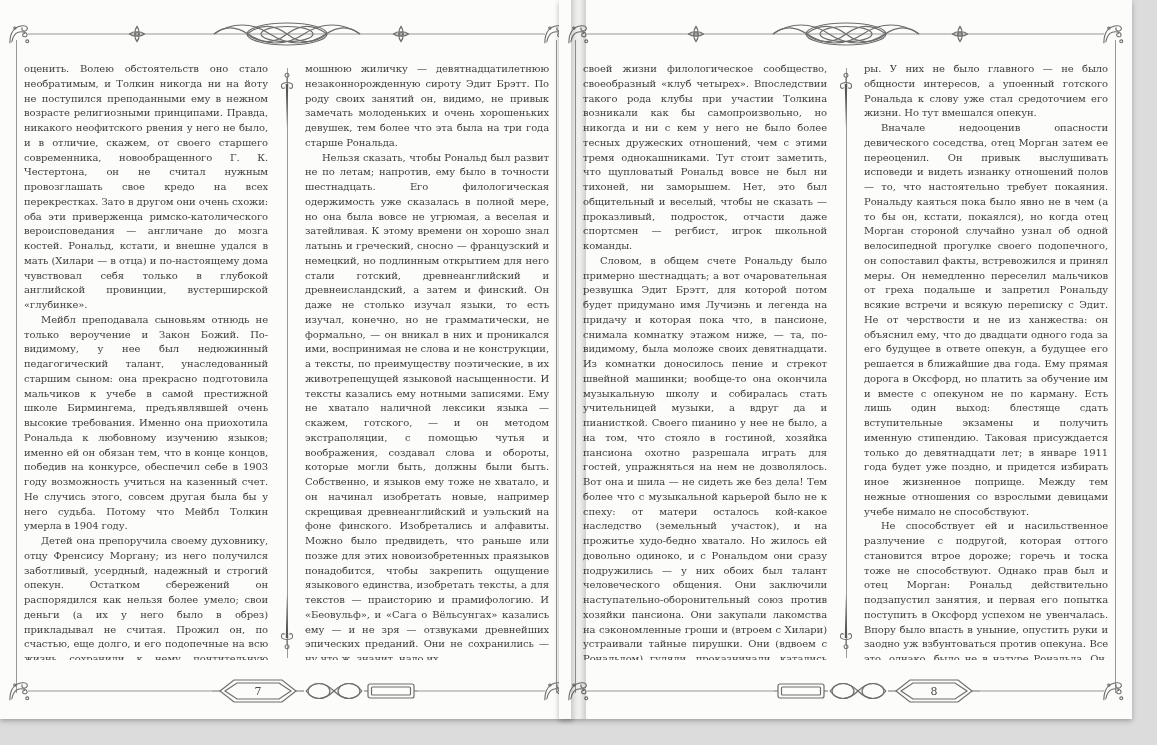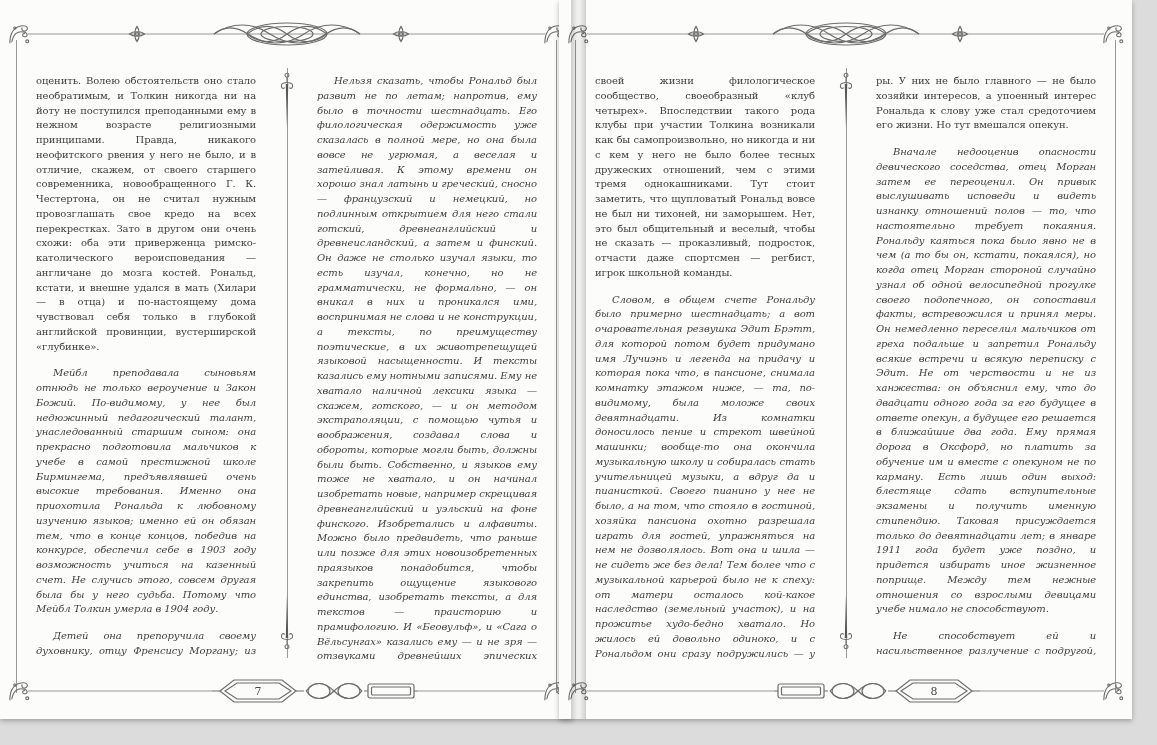--- a/index.html
+++ b/index.html
@@ -35,22 +35,22 @@
 
   .text-area{
     position:absolute;top:62px;left:24px;right:24px;height:598px;
     display:flex;overflow:hidden;
   }
   .col{
     width:244px;height:100%;overflow:hidden;
     font-size:10px;line-height:14.75px;color:#3e3e3e;
     text-align:justify;letter-spacing:-0.1px;
   }
-  .col p{margin:12px;}
-  .col p.indent{text-indent:17px;font-style:italic;}
+  .col p{margin:0;}
+  .col p.indent{text-indent:17px;}
   .divider{
     position:relative;width:37px;height:100%;flex:0 0 37px;
   }
   .divider .rule{
     position:absolute;left:50%;top:6px;bottom:2px;width:1px;background:#9a9a9a;
   }
   .divider .dag{position:absolute;left:50%;margin-left:-8px;width:16px;height:62px;}
   .divider .dag.top{top:8px;}
   .divider .dag.bot{bottom:8px;transform:rotate(180deg);}
 
@@ -151,20 +151,21 @@
       <div class="divider">
         <div class="rule"></div>
         <svg class="dag top" viewBox="0 0 18 66">
             <use href="#sym-dagger"></use>
           </svg>
         <svg class="dag bot" viewBox="0 0 18 66">
             <use href="#sym-dagger"></use>
           </svg>
       </div>
       <div class="col">
+        <p>мошнюю жиличку — девятнадцатилетнюю незаконнорожденную сироту Эдит Брэтт. По роду своих занятий он, видимо, не привык замечать молоденьких и очень хорошеньких девушек, тем более что эта была на три года старше Рональда.</p>
         <p class="indent">Нельзя сказать, чтобы Рональд был развит не по летам; напротив, ему было в точности шестнадцать. Его филологическая одержимость уже сказалась в полной мере, но она была вовсе не угрюмая, а веселая и затейливая. К этому времени он хорошо знал латынь и греческий, сносно — французский и немецкий, но подлинным открытием для него стали готский, древнеанглийский и древнеисландский, а затем и финский. Он даже не столько изучал языки, то есть изучал, конечно, но не грамматически, не формально, — он вникал в них и проникался ими, воспринимая не слова и не конструкции, а тексты, по преимуществу поэтические, в их животрепещущей языковой насыщенности. И тексты казались ему нотными записями. Ему не хватало наличной лексики языка — скажем, готского, — и он методом экстраполяции, с помощью чутья и воображения, создавал слова и обороты, которые могли быть, должны были быть. Собственно, и языков ему тоже не хватало, и он начинал изобретать новые, например скрещивая древнеанглийский и уэльский на фоне финского. Изобретались и алфавиты. Можно было предвидеть, что раньше или позже для этих новоизобретенных праязыков понадобится, чтобы закрепить ощущение языкового единства, изобретать тексты, а для текстов — праисторию и прамифологию. И «Беовульф», и «Сага о Вёльсунгах» казались ему — и не зря — отзвуками древнейших эпических преданий. Они не сохранились — ну что ж, значит, надо их…</p>
 
       </div>
     </div>
 
     <div class="band bottom">
       <svg width="573" height="44">
         <line x1="28" y1="22" x2="212" y2="22" stroke="#979797" stroke-width="1"></line>
         <line x1="418" y1="22" x2="545" y2="22" stroke="#979797" stroke-width="1"></line>
         <use href="#sym-corner" x="8" y="11" width="22" height="22"></use>
@@ -200,21 +201,21 @@
       <div class="divider">
         <div class="rule"></div>
         <svg class="dag top" viewBox="0 0 18 66">
             <use href="#sym-dagger"></use>
           </svg>
         <svg class="dag bot" viewBox="0 0 18 66">
             <use href="#sym-dagger"></use>
           </svg>
       </div>
       <div class="col">
-        <p>ры. У них не было главного — не было хозяйки интересов, а упоенный интерес Рональда к слову уже стал средоточием его жизни. Но тут вмешался опекун.</p>
+        <p>ры. У них не было главного — не было общности интересов, а упоенный готского Рональда к слову уже стал средоточием его жизни. Но тут вмешался опекун.</p>
         <p class="indent">Вначале недооценив опасности девического соседства, отец Морган затем ее переоценил. Он привык выслушивать исповеди и видеть изнанку отношений полов — то, что настоятельно требует покаяния. Рональду каяться пока было явно не в чем (а то бы он, кстати, покаялся), но когда отец Морган стороной случайно узнал об одной велосипедной прогулке своего подопечного, он сопоставил факты, встревожился и принял меры. Он немедленно переселил мальчиков от греха подальше и запретил Рональду всякие встречи и всякую переписку с Эдит. Не от черствости и не из ханжества: он объяснил ему, что до двадцати одного года за его будущее в ответе опекун, а будущее его решается в ближайшие два года. Ему прямая дорога в Оксфорд, но платить за обучение им и вместе с опекуном не по карману. Есть лишь один выход: блестяще сдать вступительные экзамены и получить именную стипендию. Таковая присуждается только до девятнадцати лет; в январе 1911 года будет уже поздно, и придется избирать иное жизненное поприще. Между тем нежные отношения со взрослыми девицами учебе нимало не способствуют.</p>
         <p class="indent">Не способствует ей и насильственное разлучение с подругой, которая оттого становится втрое дороже; горечь и тоска тоже не способствуют. Однако прав был и отец Морган: Рональд действительно подзапустил занятия, и первая его попытка поступить в Оксфорд успехом не увенчалась. Впору было впасть в уныние, опустить руки и заодно уж взбунтоваться против опекуна. Все это, однако, было не в натуре Рональда. Он, напротив, засел за книги, но и от регби не отлынивал, а уж в «клубе четырех» развернулся вовсю. И в декабре 1910-го все-таки стал оксфордским стипендиатом.</p>
       </div>
     </div>
 
     <div class="band bottom">
       <svg width="573" height="44">
         <line x1="28" y1="22" x2="215" y2="22" stroke="#979797" stroke-width="1"></line>
         <line x1="421" y1="22" x2="545" y2="22" stroke="#979797" stroke-width="1"></line>
         <use href="#sym-corner" x="8" y="11" width="22" height="22"></use>

